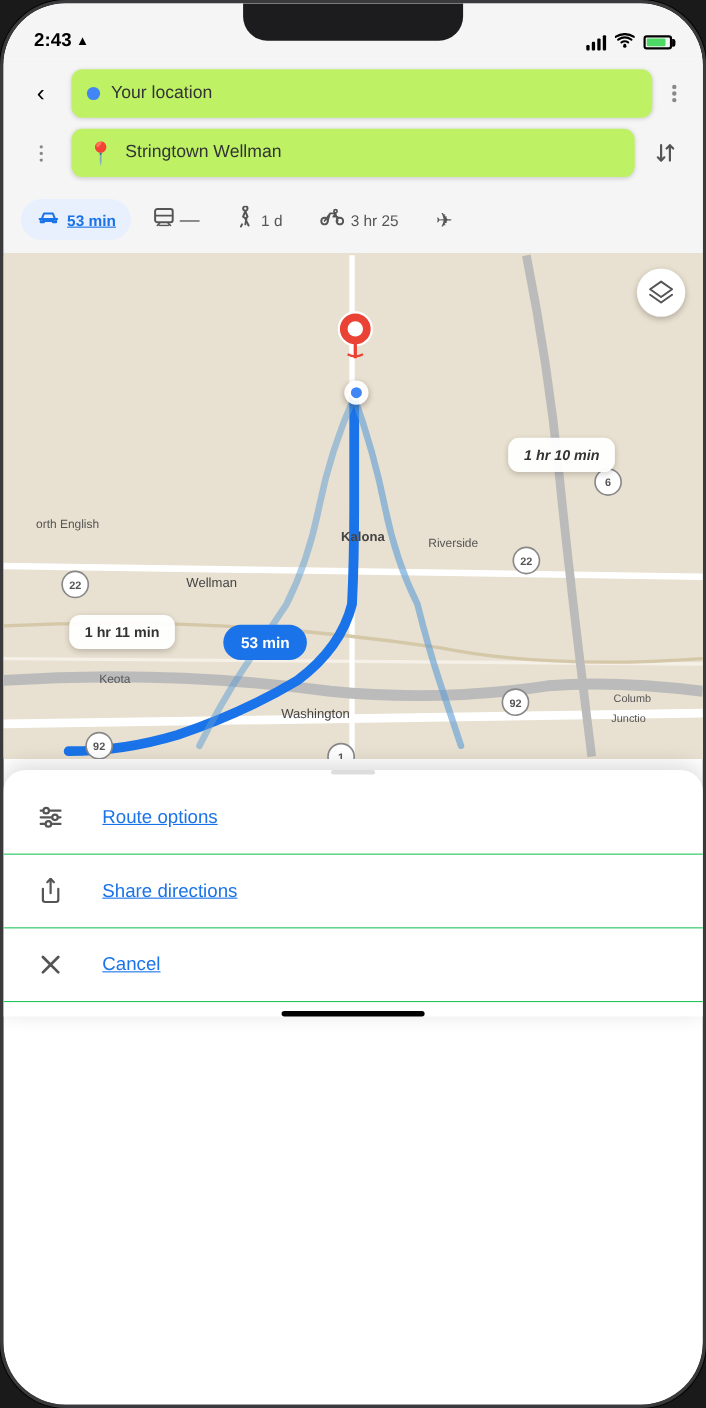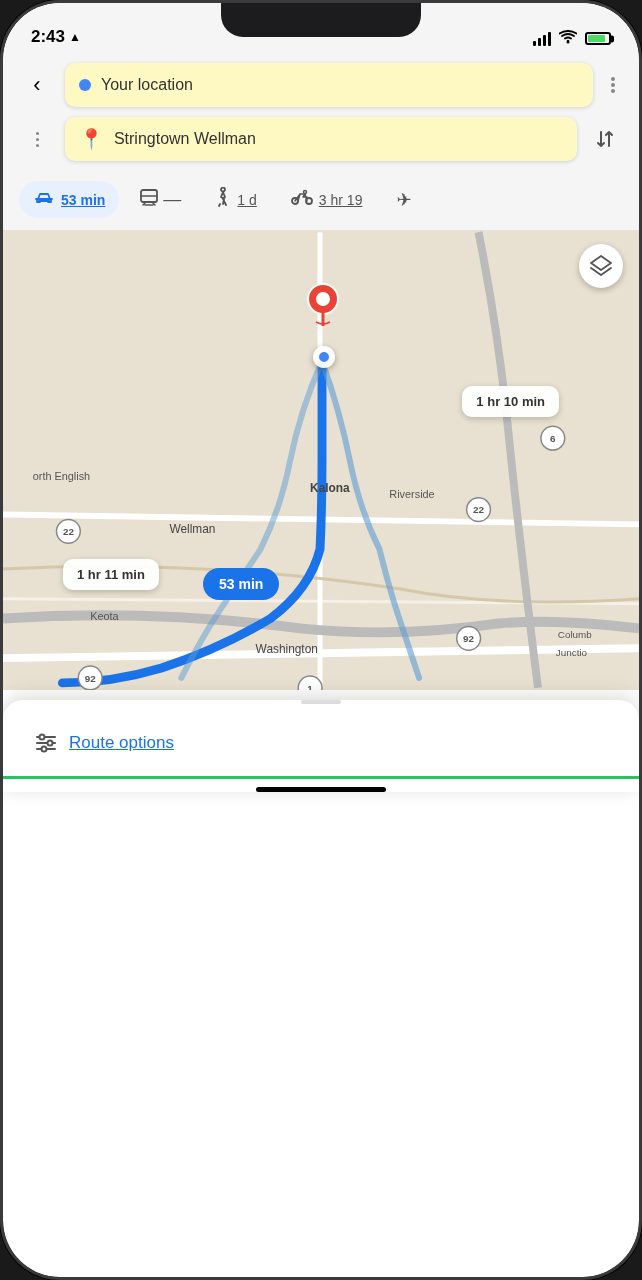--- a/index.html
+++ b/index.html
@@ -124,21 +124,21 @@
       align-items: center;
       justify-content: center;
       flex-shrink: 0;
     }
     .back-arrow {
       font-size: 22px;
       color: #000;
     }
     .search-field {
       flex: 1;
-      background: #fef9c3;
+      background: #bef264;
       border-radius: 10px;
       padding: 2px 14px;
       font-size: 16px;
       color: #333;
       display: flex;
       align-items: center;
       gap: 10px;
       box-shadow: 0 1px 4px rgba(0,0,0,0.15);
       min-height: 44px;
     }
@@ -219,21 +219,20 @@
     }
     .transport-tab.active {
       background: #e8f0fe;
     }
     .transport-tab.active .tab-label {
       color: #1a73e8;
       font-weight: 600;
       text-decoration: underline;
     }
     .transport-tab .tab-label {
-      text-decoration: underline;
     }
     .tab-icon {
       font-size: 18px;
     }
     
     .map-area {
       position: relative;
       height: 460px;
       overflow: hidden;
       background: #e8e0d0;
@@ -319,22 +318,22 @@
       width: 40px;
       height: 4px;
       background: #ddd;
       border-radius: 2px;
       margin: 10px auto 6px;
     }
     .menu-item {
       display: flex;
       align-items: center;
       padding: 18px 28px;
-      gap: 8px;
-      border-bottom: 3px solid #22c55e;
+      gap: 32px;
+      border-bottom: 1px solid #22c55e;
     }
     .menu-item:last-child {
       border-bottom: none;
     }
     .menu-item-icon {
       width: 30px;
       height: 30px;
       display: flex;
       align-items: center;
       justify-content: center;
@@ -461,21 +460,21 @@
 
       <div class="transport-tab">
         <span class="tab-icon">
           <svg width="22" height="16" viewBox="0 0 22 16" fill="none">
             <circle cx="4" cy="12" r="3" stroke="#555" stroke-width="1.8"></circle>
             <circle cx="18" cy="12" r="3" stroke="#555" stroke-width="1.8"></circle>
             <path d="M4 12l5-7h5l2 7M9 5l-2 7M14 5l-2 3h4" stroke="#555" stroke-width="1.5" stroke-linecap="round" stroke-linejoin="round"></path>
             <circle cx="14" cy="3" r="1.5" stroke="#555" stroke-width="1.5"></circle>
           </svg>
         </span>
-        <span class="tab-label">3 hr 19</span>
+        <span class="tab-label">3 hr 25</span>
       </div>
 
       <div class="transport-tab">
         <span class="tab-icon">✈</span>
       </div>
     </div>
 
     <div class="map-area">
       <svg class="map-svg" viewBox="0 0 642 460" xmlns="http://www.w3.org/2000/svg">
 
@@ -552,21 +551,21 @@
       <div class="current-location-marker" style="position:absolute; top:116px; left:310px;">
         <div class="current-dot-outer">
           <div class="current-dot-inner"></div>
         </div>
       </div>
       
       
       <div class="route-bubble" style="bottom: 90px; left: 200px;">
         <span>53 min</span>
       </div>
-      <div class="alt-bubble" style="top: 156px; right: 80px;">
+      <div class="alt-bubble" style="top: 168px; right: 80px; font-style: italic;">
         <span>1 hr 10 min</span>
       </div>
       <div class="alt-bubble" style="bottom: 100px; left: 60px;">
         <span>1 hr 11 min</span>
       </div>
     </div>
 
     <div class="bottom-menu">
       <div class="menu-handle"></div>
 
@@ -579,18 +578,37 @@
             <circle cx="8" cy="5" r="2.5" fill="white" stroke="#555" stroke-width="2"></circle>
             <circle cx="16" cy="11" r="2.5" fill="white" stroke="#555" stroke-width="2"></circle>
             <circle cx="10" cy="17" r="2.5" fill="white" stroke="#555" stroke-width="2"></circle>
           </svg>
         </div>
         <span class="menu-item-label">Route options</span>
       </div>
 
 
 
-
+      <div class="menu-item">
+        <div class="menu-item-icon">
+          <svg width="22" height="24" viewBox="0 0 22 24" fill="none">
+            <path d="M4 10v10a2 2 0 002 2h10a2 2 0 002-2V10" stroke="#555" stroke-width="2" stroke-linecap="round"></path>
+            <polyline points="14,4 11,1 8,4" stroke="#555" stroke-width="2" stroke-linecap="round" stroke-linejoin="round"></polyline>
+            <line x1="11" y1="1" x2="11" y2="14" stroke="#555" stroke-width="2" stroke-linecap="round"></line>
+          </svg>
+        </div>
+        <span class="menu-item-label">Share directions</span>
+      </div>
+
+      <div class="menu-item">
+        <div class="menu-item-icon">
+          <svg width="20" height="20" viewBox="0 0 20 20" fill="none">
+            <line x1="3" y1="3" x2="17" y2="17" stroke="#555" stroke-width="2.5" stroke-linecap="round"></line>
+            <line x1="17" y1="3" x2="3" y2="17" stroke="#555" stroke-width="2.5" stroke-linecap="round"></line>
+          </svg>
+        </div>
+        <span class="menu-item-label">Cancel</span>
+      </div>
 
       <div class="home-indicator"></div>
     </div>
   </div>
 </div>
 
 </body></html>

